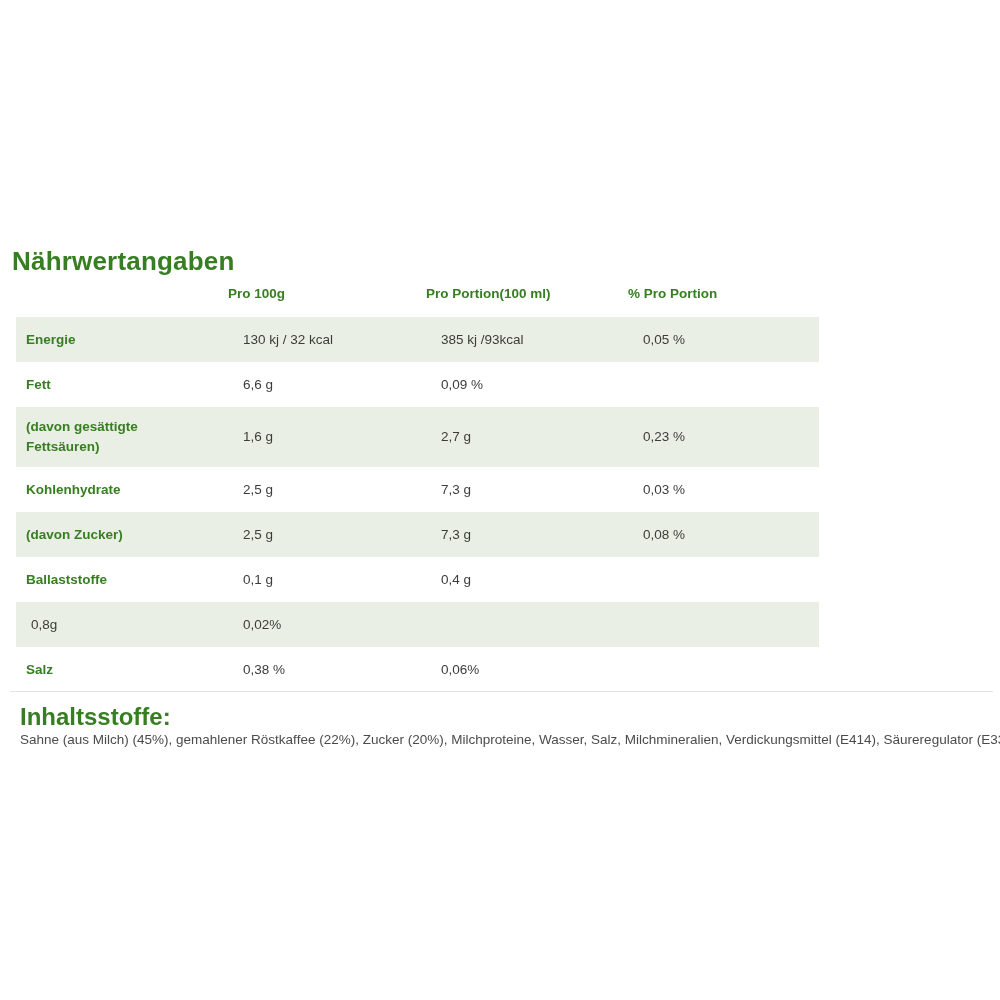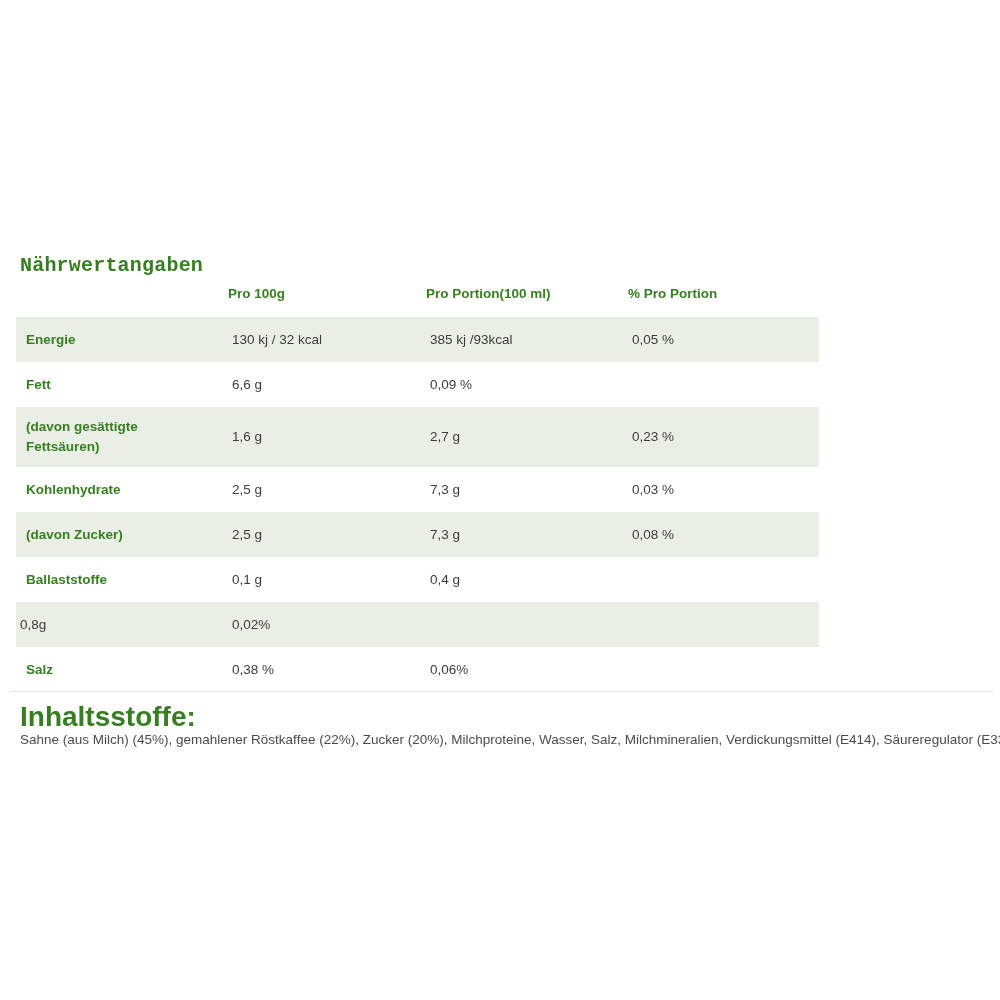--- a/index.html
+++ b/index.html
@@ -12,26 +12,25 @@
     width: 1000px;
     height: 1000px;
     background: #ffffff;
     font-family: "Liberation Sans", sans-serif;
     overflow: hidden;
   }
   .title {
     position: absolute;
     top: 246px;
     left: 12px;
-    margin: 8px;
-    font-size: 20px;
+    margin: 0;
+    font-size: 26px;
     font-weight: bold;
     color: var(--green, #377d22);
     letter-spacing: 0.2px;
-    font-family: Liberation Mono, monospace;
   }
   .table {
     position: absolute;
     top: 287px;
     left: 16px;
     width: 803px;
   }
   .row {
     display: grid;
     grid-template-columns: 212px 198px 202px 191px;
@@ -47,21 +46,21 @@
     color: var(--green, #377d22);
     line-height: 14px;
   }
   .data-row {
     min-height: 45px;
   }
   .data-row.shaded {
     background: var(--stripe, #eaefe5);
   }
   .cell {
-    padding: 10px 4px;
+    padding: 10px 15px;
     line-height: 20px;
     font-size: 13.5px;
   }
   .label-cell {
     padding-left: 10px;
   }
   .row-label {
     display: inline-block;
     max-width: 150px;
     font-weight: bold;
@@ -76,21 +75,21 @@
     left: 10px;
     width: 983px;
     height: 1px;
     background: var(--divider, #e3e3e3);
   }
   .ing-heading {
     position: absolute;
     top: 705px;
     left: 20px;
     margin: 0;
-    font-size: 28px;
+    font-size: 24px;
     font-weight: bold;
     color: var(--green, #377d22);
     line-height: 24px;
   }
   .ing-text {
     position: absolute;
     top: 731px;
     left: 20px;
     margin: 0;
     font-size: 13.5px;

